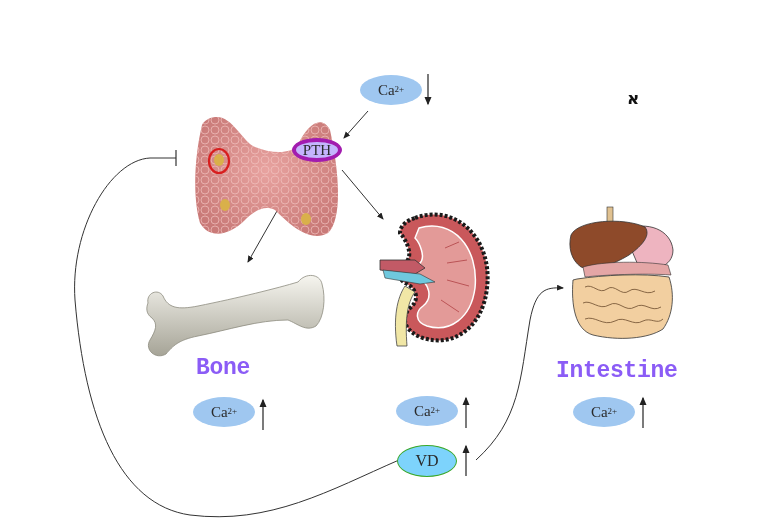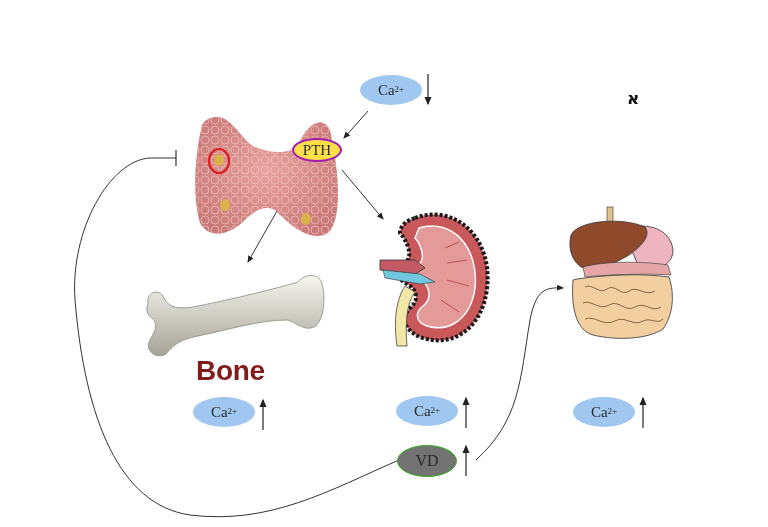--- a/index.html
+++ b/index.html
@@ -1,23 +1,23 @@
 <!DOCTYPE html>
 <html><head>
 <meta charset="utf-8">
 <style>
   html, body { margin:0; padding:0; background:#ffffff; }
   body { width:768px; height:527px; position:relative; overflow:hidden; font-family:"Liberation Serif", serif; }
   #stage { position:absolute; left:0; top:0; width:768px; height:527px;border-radius:8px; }
-  .organ-label { position:absolute; font-family:Liberation Sans, sans-serif; font-weight:bold; font-size:28px; color:#7f1d1d; letter-spacing:-0.3px; }
+  .organ-label { position:absolute; font-family:Liberation Mono, monospace; font-weight:bold; font-size:23px; color:#8b5cf6; letter-spacing:-0.3px; }
   .ellipse-label { position:absolute; display:flex; align-items:center; justify-content:center; border-radius:50%; font-family:"Liberation Serif", serif; color:#2a2a2a; }
   .ellipse-label sup { font-size:9px; position:relative; top:-1px; }
   .ca { background:#9fc7f0; width:62px; height:30px; font-size:15px; }
-  .pth { background:#fde047; border:2px solid #a21caf; width:50px; height:24px; font-size:15px; box-sizing:border-box; }
-  .vd { background:#737373; border:1px solid #3ca828; width:60px; height:32px; font-size:16px; box-sizing:border-box; }
+  .pth { background:#c4b5fd; border:4px solid #a21caf; width:50px; height:24px; font-size:15px; box-sizing:border-box; }
+  .vd { background:#7dd3fc; border:1px solid #3ca828; width:60px; height:32px; font-size:16px; box-sizing:border-box; }
   .hebrew { position:absolute; font-family:"DejaVu Sans", sans-serif; font-weight:bold; font-size:17px; color:#111; }
 </style>
 </head>
 <body>
 
 <div id="stage">
 
   <svg width="768" height="527" style="position:absolute;left:0;top:0;">
     <defs>
       <marker id="ah" markerWidth="8" markerHeight="8" refX="6" refY="3" orient="auto">
@@ -104,20 +104,21 @@
       <sup>2+</sup>
   </div>
 
   <div class="ellipse-label pth" style="left:292px;top:138px;">
     <span>PTH</span>
   </div>
 
   <div class="hebrew" style="left:627px;top:88px;">א</div>
 
   <div class="organ-label" style="left:196px;top:355px;">Bone</div>
+  <div class="organ-label" style="left:556px;top:358px;">Intestine</div>
 
   <div class="ellipse-label ca" style="left:193px;top:397px;">
     <span>Ca</span>
       <sup>2+</sup>
   </div>
   <div class="ellipse-label ca" style="left:396px;top:396px;">
     <span>Ca</span>
       <sup>2+</sup>
   </div>
   <div class="ellipse-label ca" style="left:573px;top:397px;">

